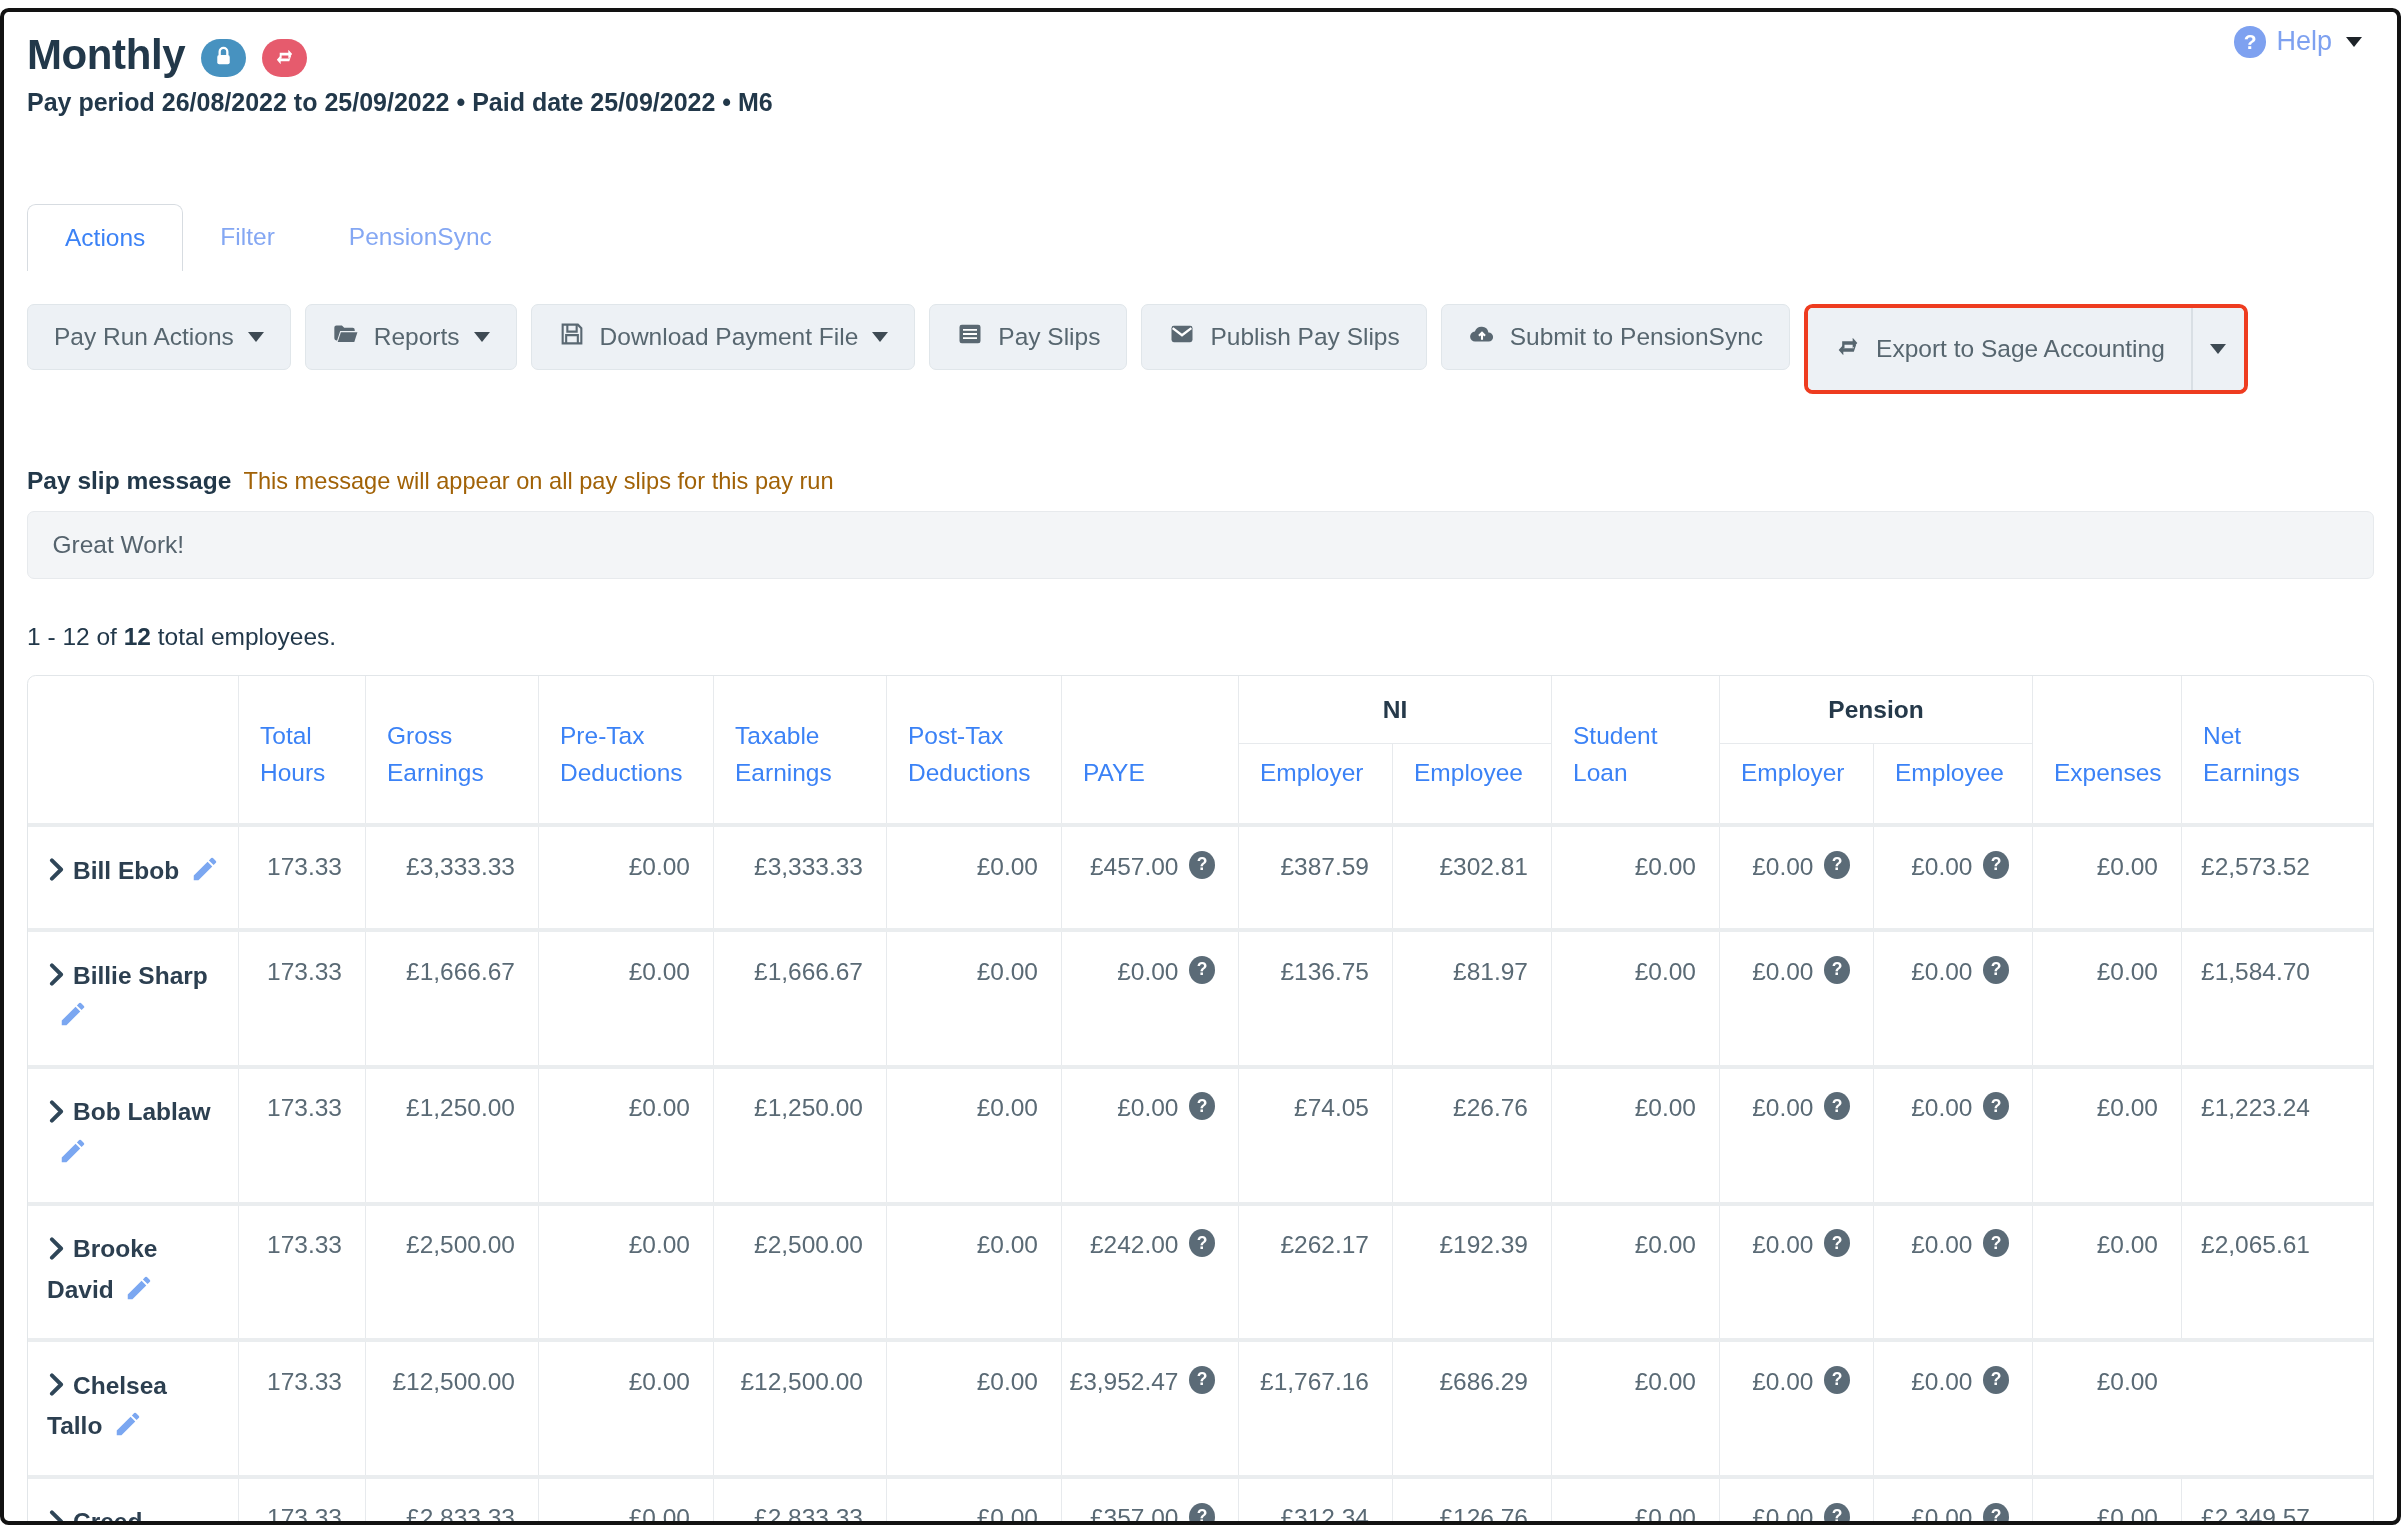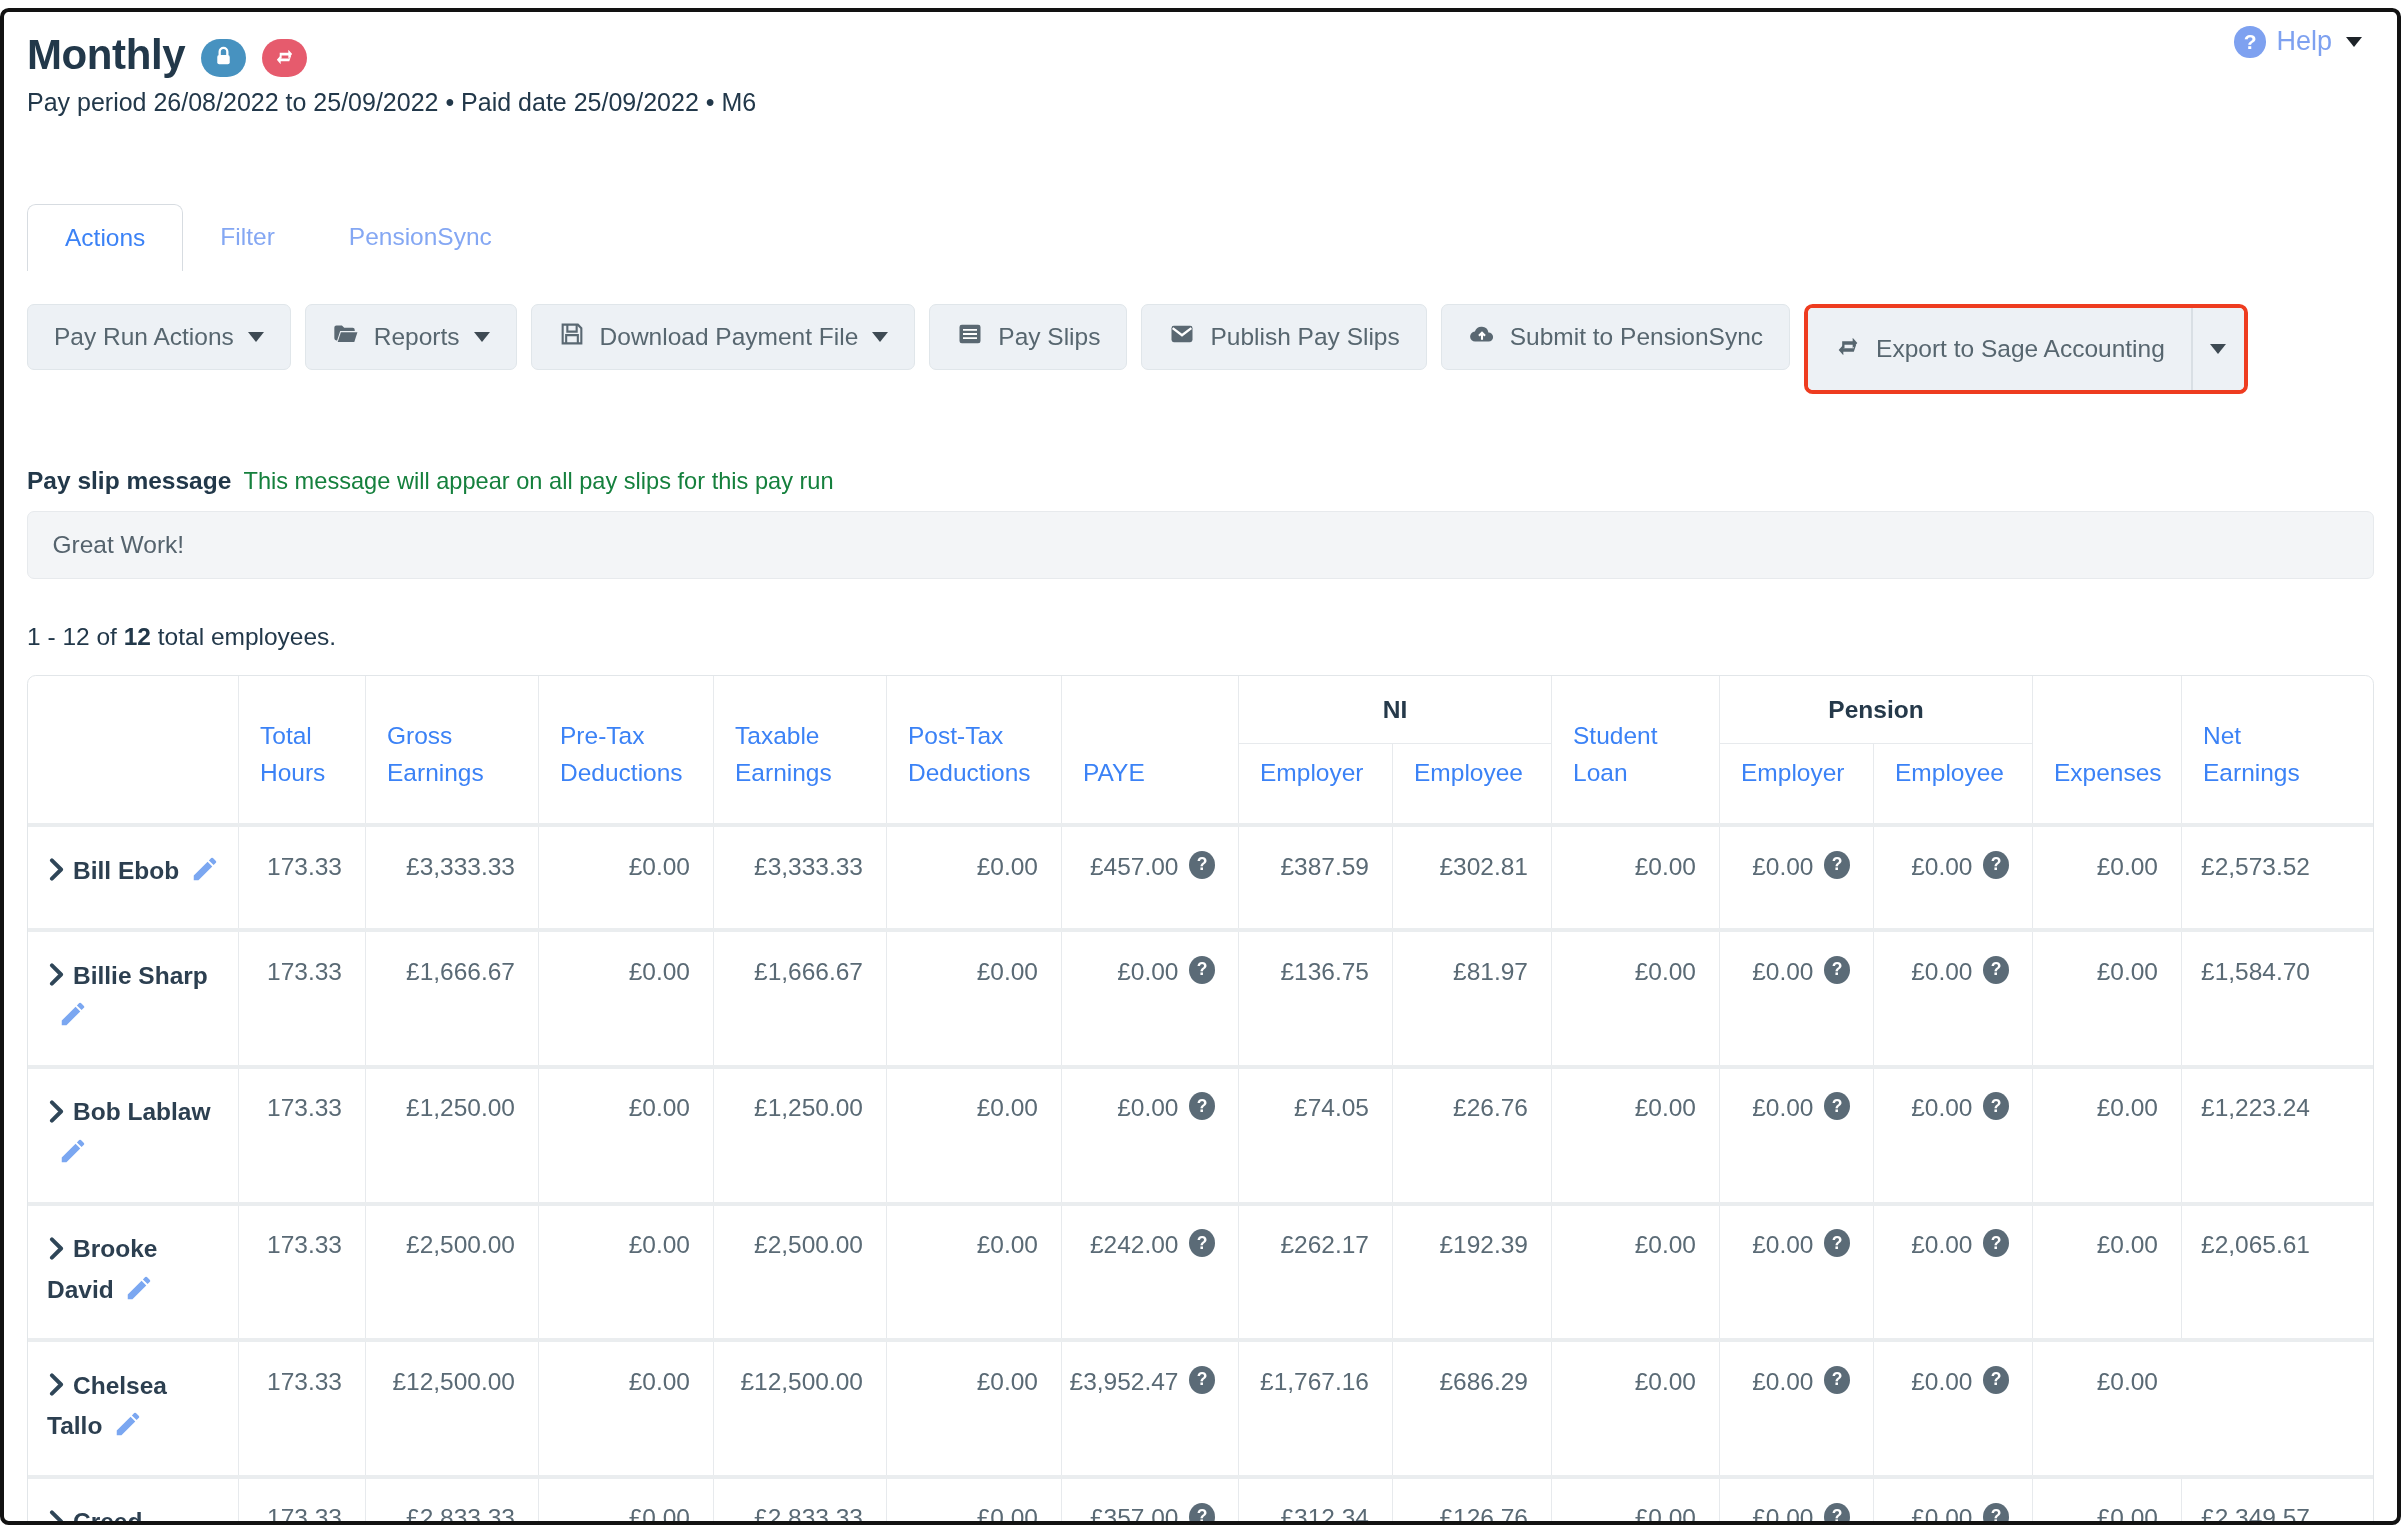--- a/index.html
+++ b/index.html
@@ -9,21 +9,21 @@
          overflow:hidden;background:#fff;box-sizing:border-box;margin-top:8px;}
   .content{padding:12.2px 23px 0 23px;}
 
   
   .titlebar{display:flex;align-items:center;gap:15.7px;margin-top:7px;}
   .page-title{font-size:42px;font-weight:700;color:#22384a;letter-spacing:-0.4px;}
   .badge-pill{display:inline-flex;align-items:center;justify-content:center;
               width:45px;height:38px;border-radius:19px;margin-top:5.2px;}
   .badge-lock{background:#4792c0;}
   .badge-repeat{background:#e65b6d;}
-  .subtitle{font-size:25px;font-weight:400;color:#22384a;margin-top:8.7px;}
+  .subtitle{font-size:25px;font-weight:700;color:#22384a;margin-top:8.7px;}
   .help{position:absolute;top:14px;right:35px;display:flex;align-items:center;gap:10.5px;}
   .help-q{width:31.5px;height:31.5px;border-radius:50%;background:#7ea1f0;color:#fff;
           display:flex;align-items:center;justify-content:center;font-size:21px;font-weight:700;}
   .help-label{font-size:27px;color:#7ea1f0;}
   .caret{width:0;height:0;border-left:8.7px solid transparent;border-right:8.7px solid transparent;
          border-top:10.5px solid #3e4a53;display:inline-block;}
   .help .caret{border-top-color:#1d2329;margin-left:3.5px;}
 
   
   .tabs{display:flex;align-items:stretch;margin-top:87px;}
@@ -39,21 +39,21 @@
   .btn svg{flex:none;}
   .export-wrap{display:flex;align-items:stretch;border:4.4px solid #ee3c20;border-radius:8.7px;overflow:hidden;}
   .export-wrap .btn{border:none;border-radius:0;height:82px;}
   .split-divider{width:1.7px;background:#d9dfe4;}
   .split-caret{display:flex;align-items:center;justify-content:center;width:51px;background:#edf1f5;
                border:none;cursor:pointer;}
 
   
   .psm-labels{margin-top:73px;display:flex;align-items:baseline;gap:12.2px;}
   .psm-label{font-size:24.5px;font-weight:700;color:#22384a;}
-  .psm-hint{font-size:23.6px;color:#15803d;}
+  .psm-hint{font-size:23.6px;color:#a16207;}
   .psm-input{display:block;width:100%;box-sizing:border-box;margin-top:15.7px;height:68px;
              background:#f3f5f7;border:1.7px solid #e7eaed;border-radius:7px;font-family:inherit;
              font-size:24.5px;color:#55636d;padding:0 24.5px;}
 
   
   .count-line{margin-top:44px;font-size:24.5px;color:#22384a;}
   .count-line .bold{font-weight:700;}
 
   
   :root{--cols:210px 127px 173px 175px 173px 175px 177px 154px 159px 168px 154px 159px 149px 152px;}

